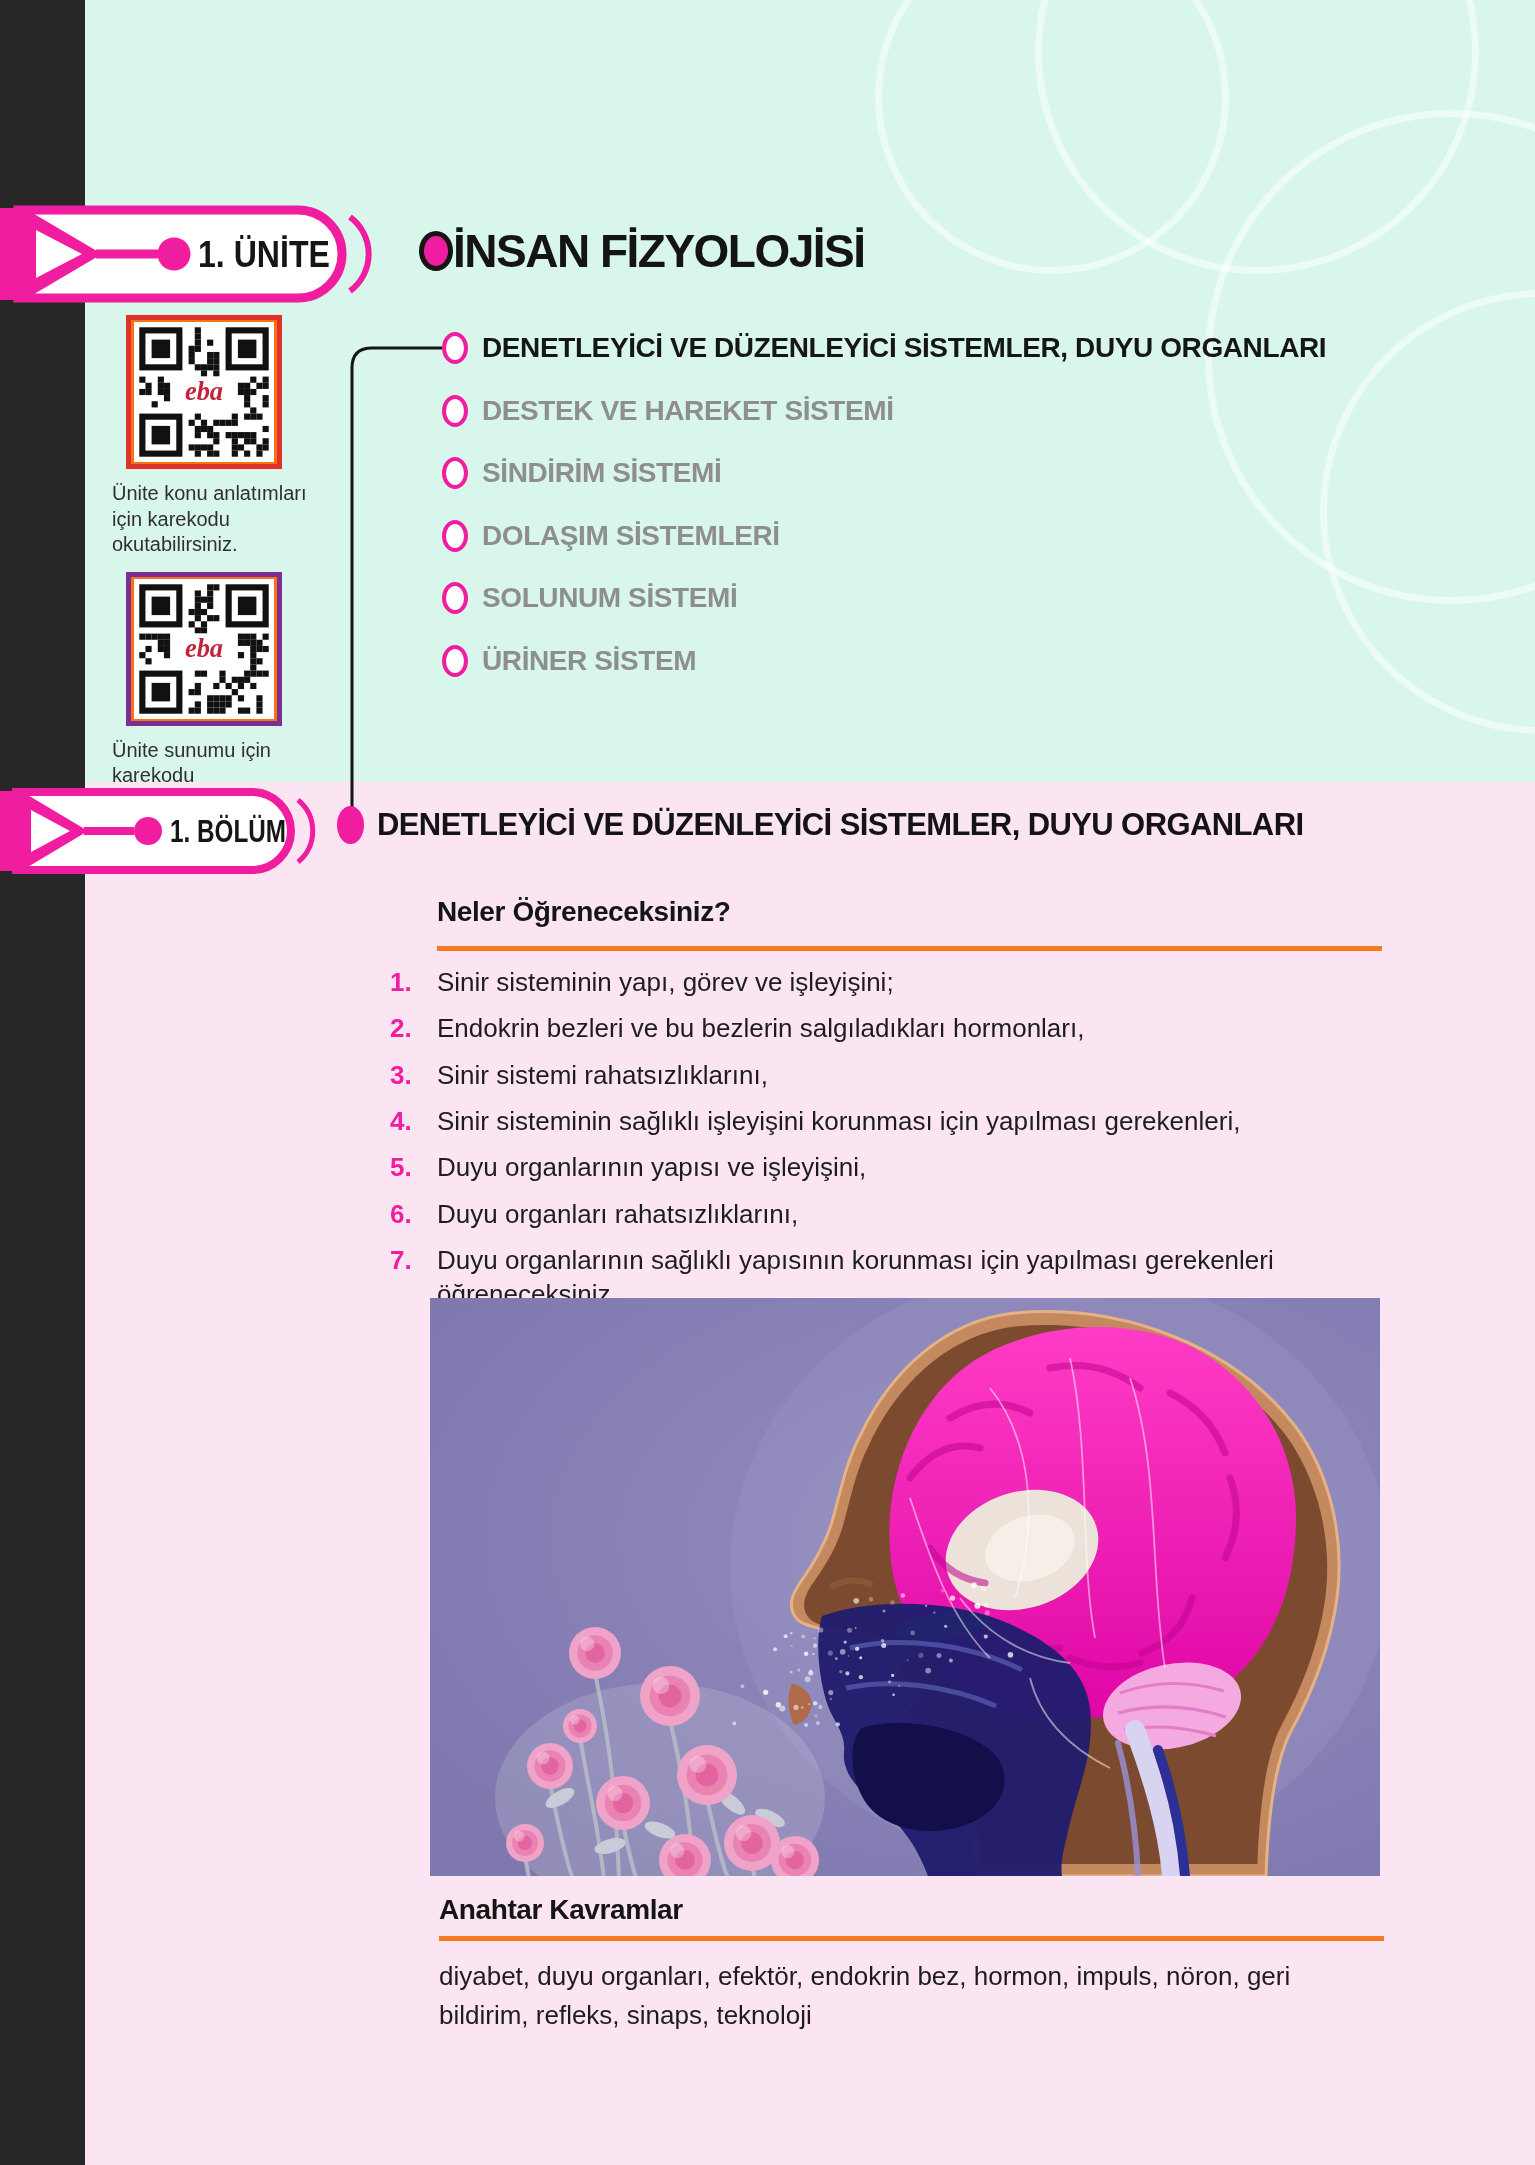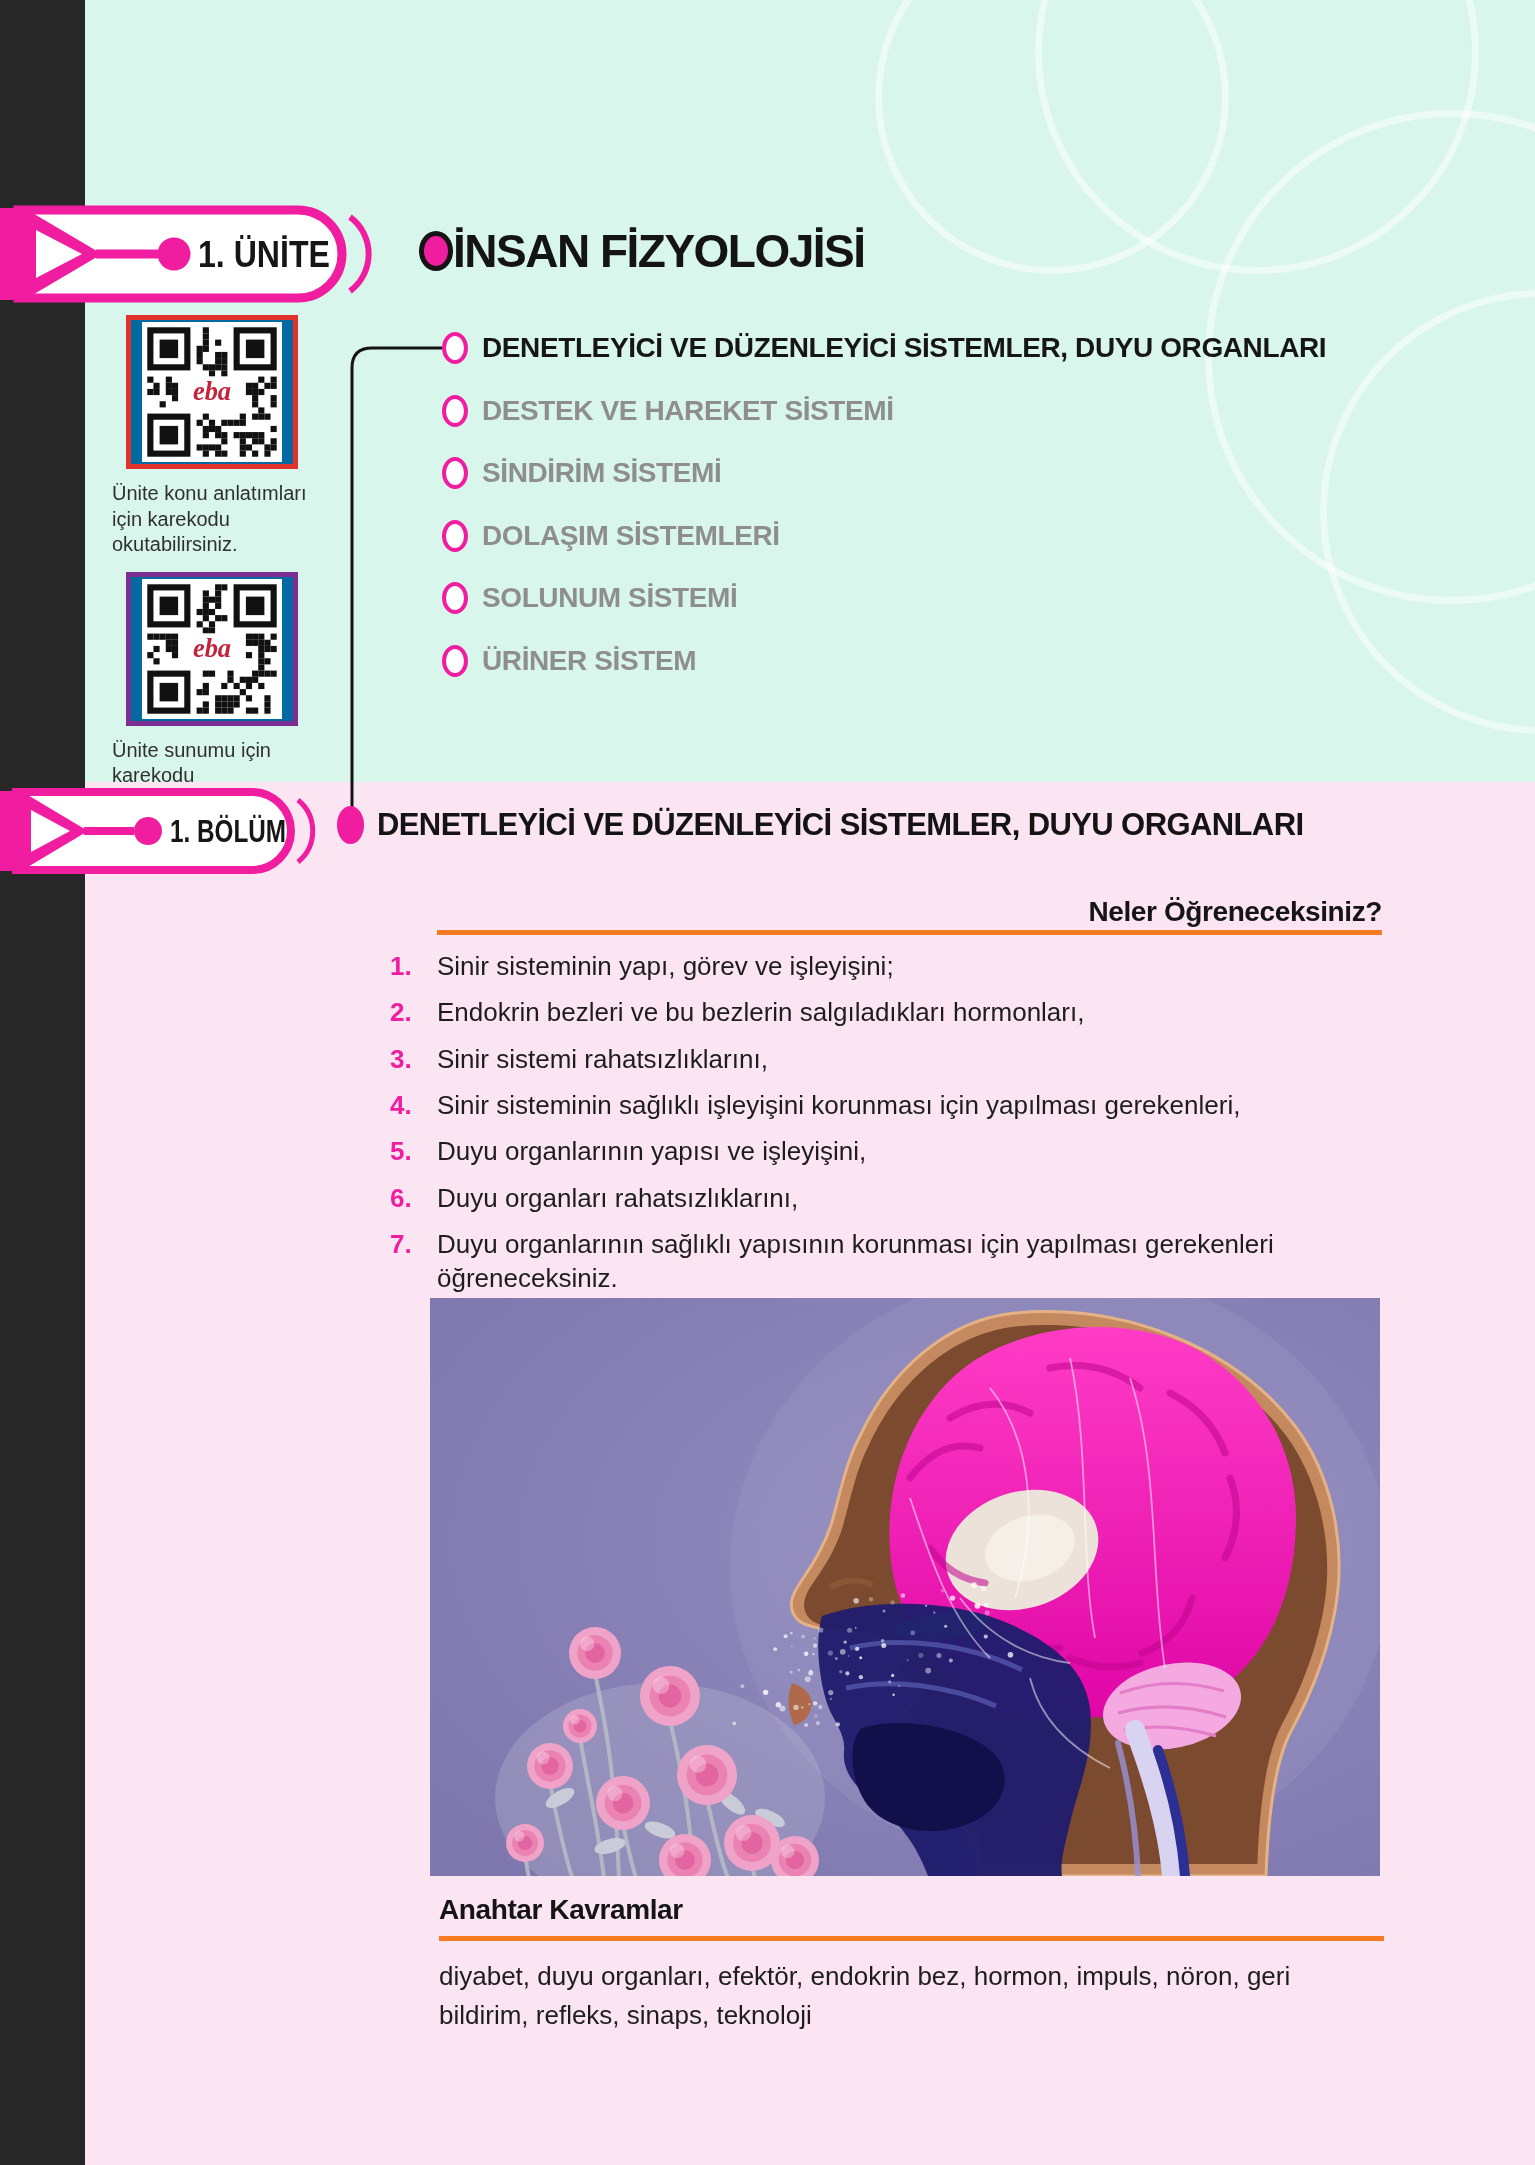--- a/index.html
+++ b/index.html
@@ -31,35 +31,35 @@
   .chapters li{height:62.5px;display:flex;align-items:center;gap:14px;}
   .ring{width:18px;height:24px;border:4px solid #f11da0;border-radius:50%;background:#ffffff;flex:0 0 auto;}
   .chapters .lbl{font-size:28px;font-weight:700;letter-spacing:-0.4px;color:#8e8e8e;white-space:nowrap;}
   .chapters li.active .lbl{color:#161616;}
 
   
   .connector{position:absolute;left:330px;top:330px;width:150px;height:495px;overflow:visible;pointer-events:none;}
 
   
   .qr-col{position:absolute;left:112px;top:315px;width:210px;}
-  .qr-box{width:172px;height:154px;box-sizing:border-box;background:#0369a1;padding:2px;margin-left:14px;}
+  .qr-box{width:156px;height:154px;box-sizing:border-box;background:#f97316;padding:2px;margin-left:14px;}
   .qr-box svg{width:100%;height:100%;display:block;}
   .qr1{border:5px solid #e0312b;}
   .qr2{border:5px solid #7c2e93;margin-top:14px;}
   .qr-caption{margin:12px 0 0 0;font-size:20px;line-height:1.28;color:#303030;}
 
   
   .section-row{position:absolute;left:337px;top:806px;display:flex;align-items:center;gap:13px;}
   .section-bullet{width:27px;height:38px;border-radius:50%;background:#f11da0;}
   h2.section-title{margin:0;font-size:31px;font-weight:800;letter-spacing:-0.6px;color:#141414;white-space:nowrap;}
 
   
   .objectives{position:absolute;left:390px;top:896px;width:992px;}
   .objectives h3{margin:0 0 0 47px;font-size:28px;font-weight:700;letter-spacing:-0.4px;color:#151515;
-                 padding-bottom:2px;border-bottom:5px solid #f47b20;text-align:right;}
+                 padding-bottom:18px;border-bottom:5px solid #f47b20;}
   .objectives ol{margin:14px 0 0 0;padding:0;list-style:none;}
   .objectives li{display:grid;grid-template-columns:47px 1fr;margin-bottom:12px;font-size:26px;line-height:1.32;color:#1d1d1d;}
   .objectives .num{color:#f11da0;font-weight:700;}
 
   
   .hero{position:absolute;left:430px;top:1298px;width:950px;height:578px;}
   .hero svg{display:block;width:100%;height:100%;}
 
   
   .keywords{position:absolute;left:392px;top:1894px;width:992px;}

